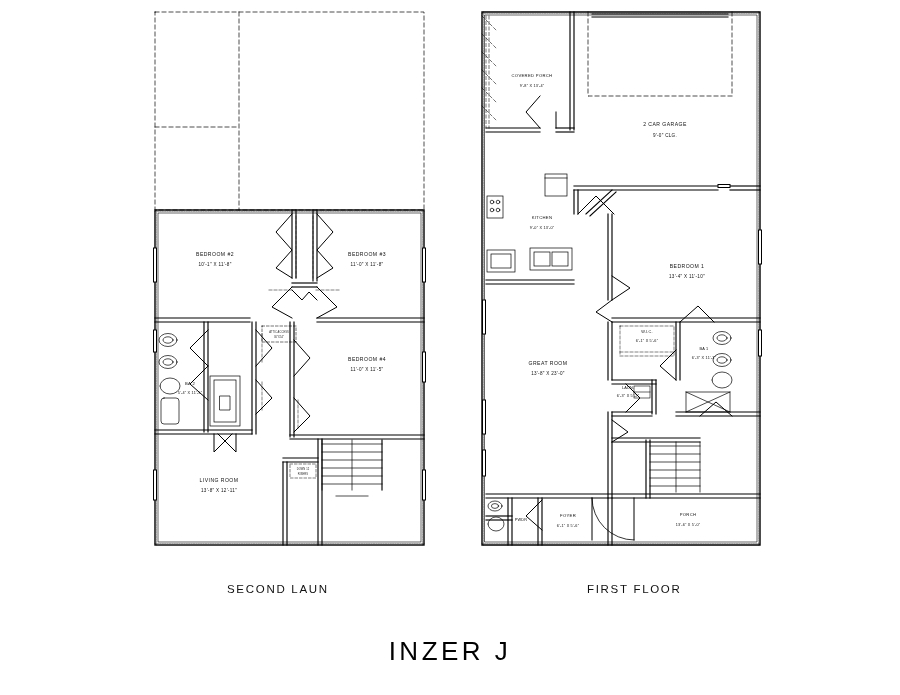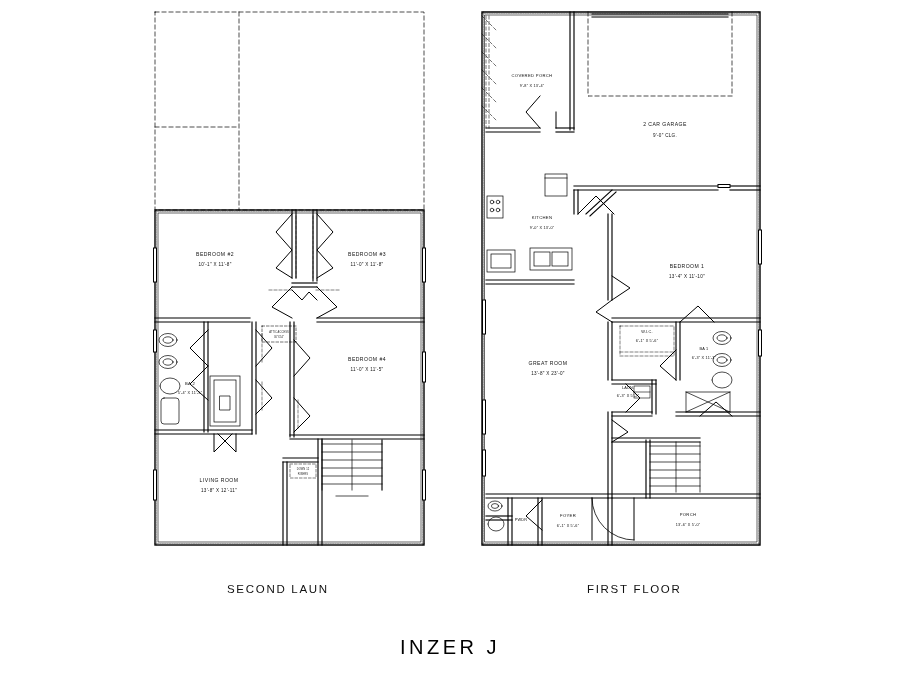--- a/index.html
+++ b/index.html
@@ -34,21 +34,21 @@
   #caption-second { left: 227px; top: 583px; }
   #caption-first  { left: 567px; top: 583px; margin-left: 20px; }
 
   #plan-title {
     position: absolute;
     left: 0;
     top: 636px;
     width: 900px;
     text-align: center;
     font-family: "Liberation Sans", sans-serif;
-    font-size: 20px;
+    font-size: 26px;
     letter-spacing: 3.5px;
     color: #000;
     font-weight: 400;
   }
   .rl { font-size: 5.1px; letter-spacing: 0.45px; text-anchor: middle; fill: #111; font-family: "Liberation Sans", sans-serif; }
   .rd { font-size: 4.6px; letter-spacing: 0.3px; text-anchor: middle; fill: #111; font-family: "Liberation Sans", sans-serif; }
   .rl-sm { font-size: 4.2px; letter-spacing: 0.3px; text-anchor: middle; fill: #111; font-family: "Liberation Sans", sans-serif; }
   .rd-sm { font-size: 3.8px; letter-spacing: 0.2px; text-anchor: middle; fill: #111; font-family: "Liberation Sans", sans-serif; }
   .tiny { font-size: 2.6px; letter-spacing: 0.1px; text-anchor: middle; fill: #222; font-family: "Liberation Sans", sans-serif; }
 </style>

